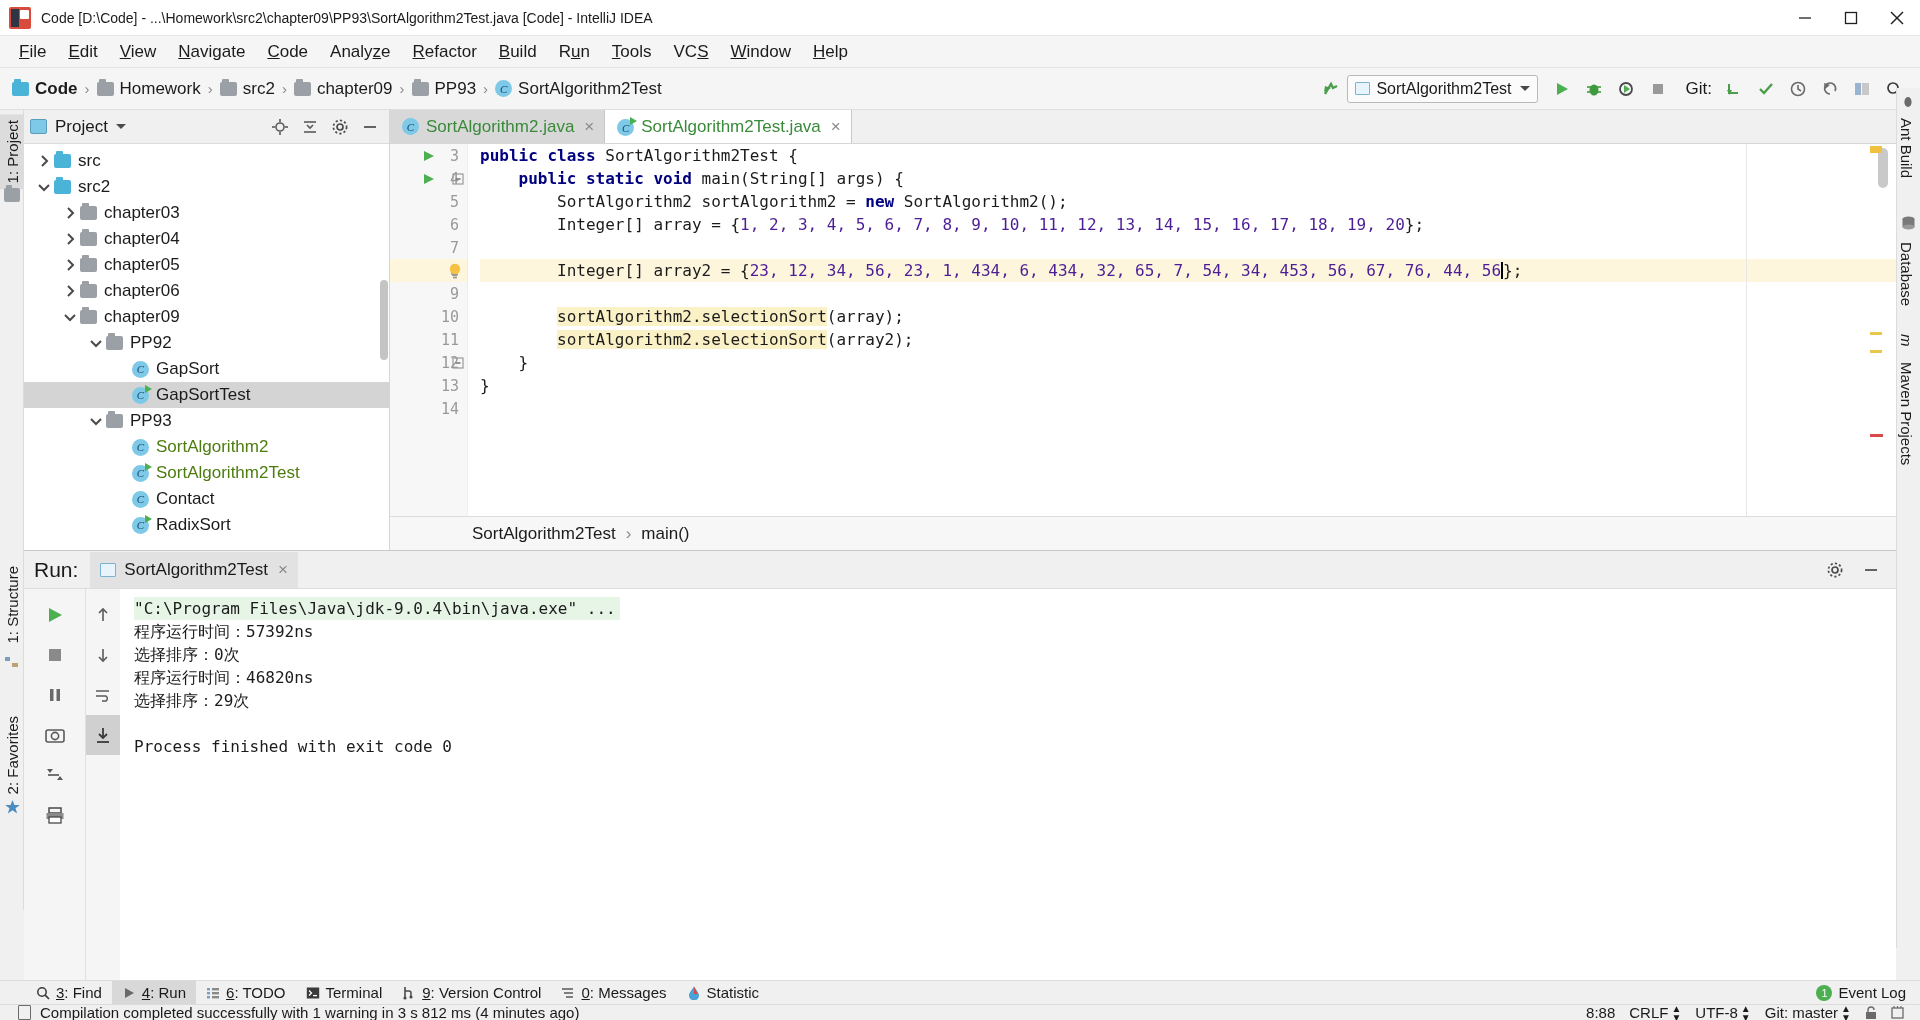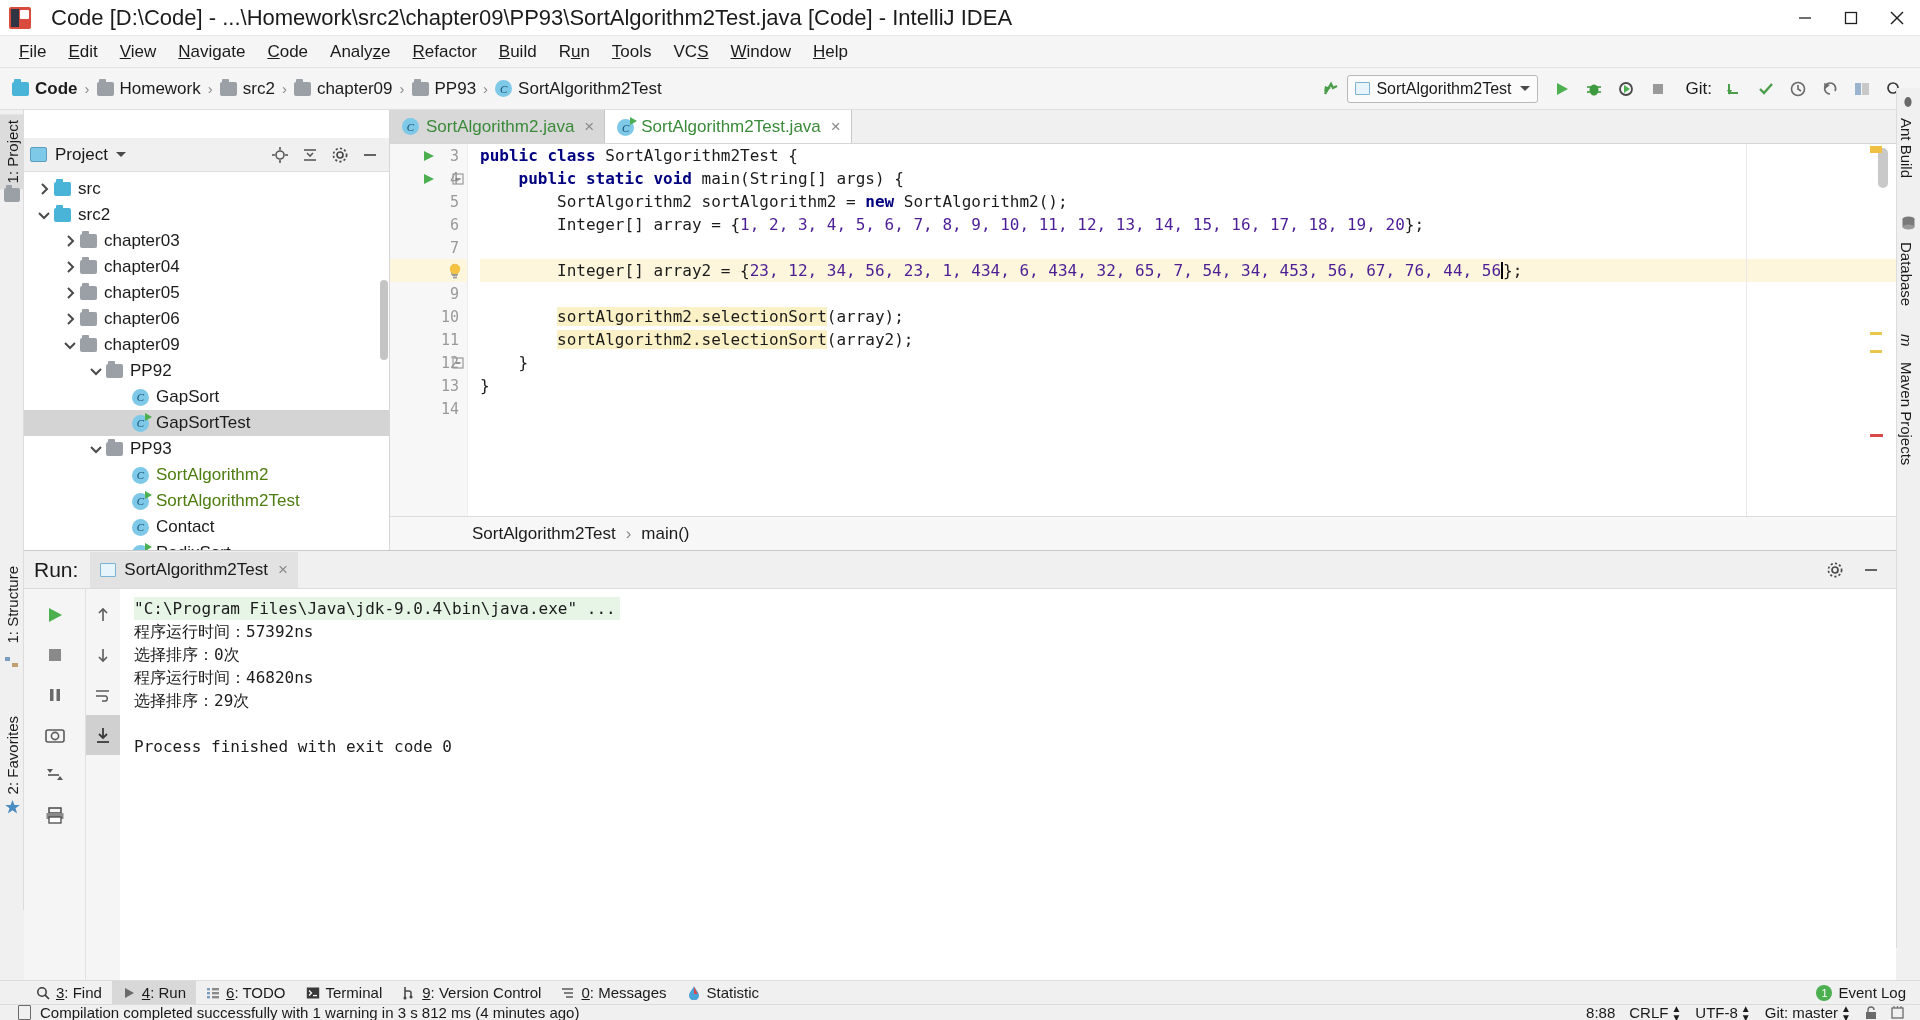--- a/index.html
+++ b/index.html
@@ -26,21 +26,21 @@
     background:#d94c3d; border-radius:2px; position:relative; flex:none;
   }
   .tb-icon:before{
     content:""; position:absolute; left:2px; top:2px; width:8px; height:18px;
     background:#2f3542;
   }
   .tb-icon:after{
     content:""; position:absolute; right:2px; top:3px; width:9px; height:9px;
     background:#ffffff; border-radius:1px;
   }
-  .tb-title { font-size:22px; color:#1b1b1b; white-space:nowrap;margin-left:10px; }
+  .tb-title { font-size:14px; color:#1b1b1b; white-space:nowrap; }
   .tb-controls{ margin-left:auto; display:flex; height:36px; }
   .tb-btn{ width:46px; height:36px; display:flex; align-items:center; justify-content:center; }
   .tb-btn svg{ display:block; }
 
   
   .menubar{
     position:absolute; left:0; top:36px; width:1920px; height:32px;
     background:#f5f5f5; display:flex; align-items:center; padding-left:8px;
     border-bottom:1px solid #e3e3e3;
   }
@@ -110,21 +110,20 @@
   }
 
   
   .project-panel{
     position:absolute; left:24px; top:110px; width:366px; height:440px;
     background:#ffffff; border-right:1px solid #d6d6d6;
   }
   .pp-header{
     height:34px; background:#f0f0f0; display:flex; align-items:center; padding:0 6px;
     border-bottom:1px solid #dcdcdc;
-    margin-top:28px;
   }
   .pp-header .pic{ width:17px;height:15px;background:#7ec8e8;border:1.5px solid #5a9dbd;border-radius:2px;margin-right:8px; }
   .pp-title{ font-size:17px; }
   .pp-head-right{ margin-left:auto; display:flex; align-items:center; gap:4px; }
   .pp-ibtn{ width:26px;height:26px;display:flex;align-items:center;justify-content:center; }
 
   .tree{ padding-top:4px; font-size:17px; overflow:hidden; height:476px; }
   .trow{ height:26px; display:flex; align-items:center; white-space:nowrap; padding-right:6px; }
   .trow.sel{ background:#d4d4d4; }
   .tarrow{ width:20px; display:flex; align-items:center; justify-content:center; flex:none; }

